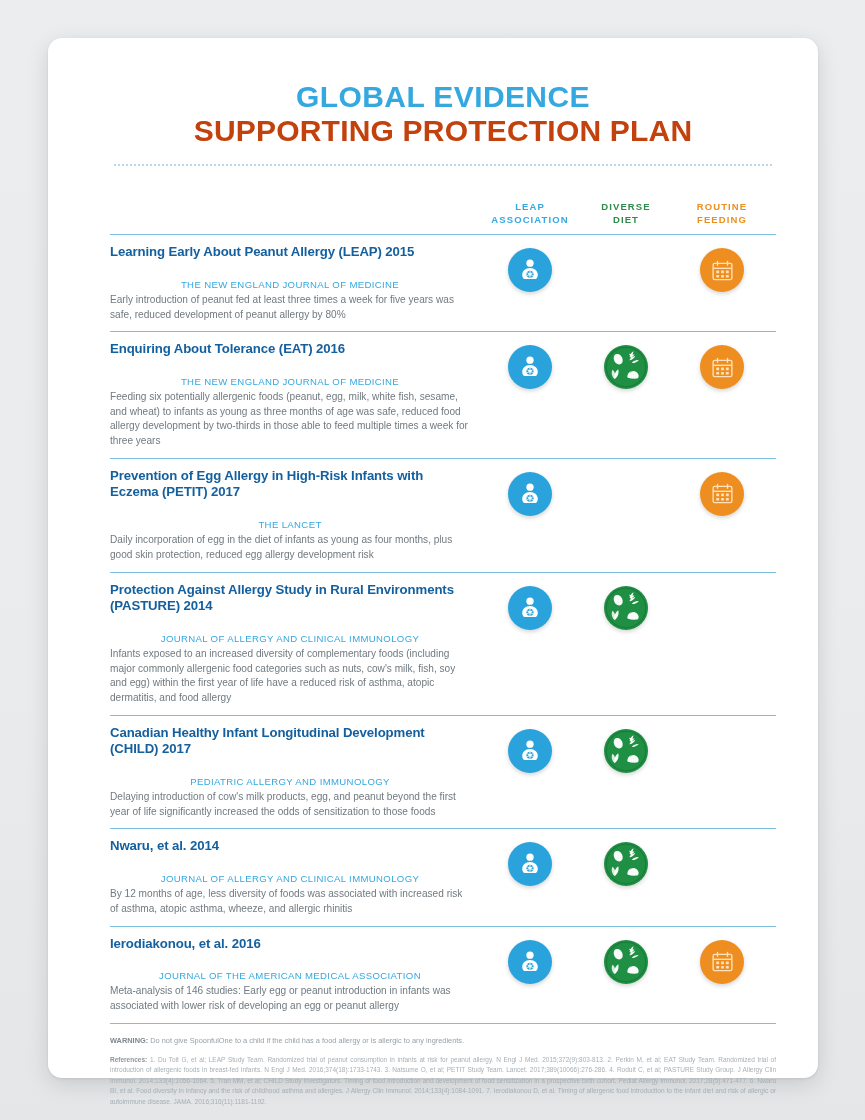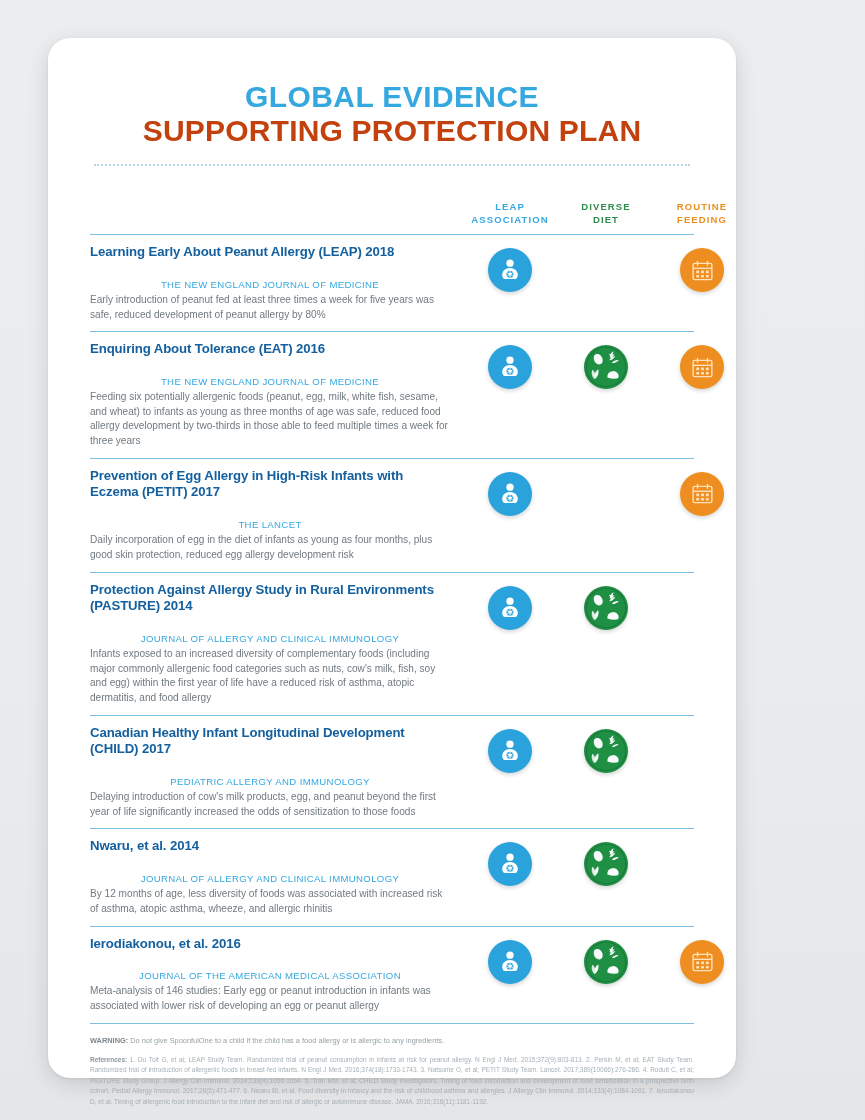--- a/index.html
+++ b/index.html
@@ -15,25 +15,25 @@
   .page-shadow-wrap {
     position: absolute;
     left: 0; top: 0;
     width: 865px; height: 1120px;
     background: linear-gradient(180deg,#ebedef 0%, #e9ebed 60%, #e4e6e8 100%);
   }
 
   .card {
     position: absolute;
     left: 48px; top: 38px;
-    width: 688px; height: 1040px;
+    width: 770px; height: 1040px;
     background: #ffffff;
-    border-radius: 22px;
+    border-radius: 14px;
     box-shadow: 0 6px 22px rgba(0,0,0,0.13), 0 1px 3px rgba(0,0,0,0.08);
-    padding: 34px 42px 0 42px;
+    padding: 34px 42px 0 62px;
   }
 
   
   .title-block { text-align: center; padding-top: 8px; }
   .title-line1 {
     color: #35a8df;
     font-size: 30px;
     font-weight: bold;
     letter-spacing: 0.4px;
     line-height: 1.12;
@@ -219,21 +219,21 @@
       <div class="ch routine">
         <div>ROUTINE</div>
         <div>FEEDING</div>
       </div>
     </div>
     <div class="head-rule"></div>
 
     <div class="rows" id="rows">
         <div class="row">
     <div class="row-text">
-      <div class="study-title">Learning Early About Peanut Allergy (LEAP) 2018</div>
+      <div class="study-title">Learning Early About Peanut Allergy (LEAP) 2015</div>
       <div class="study-journal">THE NEW ENGLAND JOURNAL OF MEDICINE</div>
       <div class="study-desc">Early introduction of peanut fed at least three times a week for five years was safe, reduced development of peanut allergy by 80%</div>
     </div>
     <div class="row-icons">
       <div class="icon-cell">
         <span class="ic blue">
                 <svg width="26" height="26" viewBox="0 0 40 40">
     <circle cx="20" cy="9.5" r="5.6" fill="#fff"></circle>
     <path d="M20 17c-7 0-12 4.6-12 10.6 0 4.3 2.6 6.4 5 6.4h14c2.4 0 5-2.1 5-6.4C32 21.6 27 17 20 17z" fill="#fff"></path>
     <circle cx="20" cy="26.5" r="5.4" fill="#2aa3dd"></circle>

